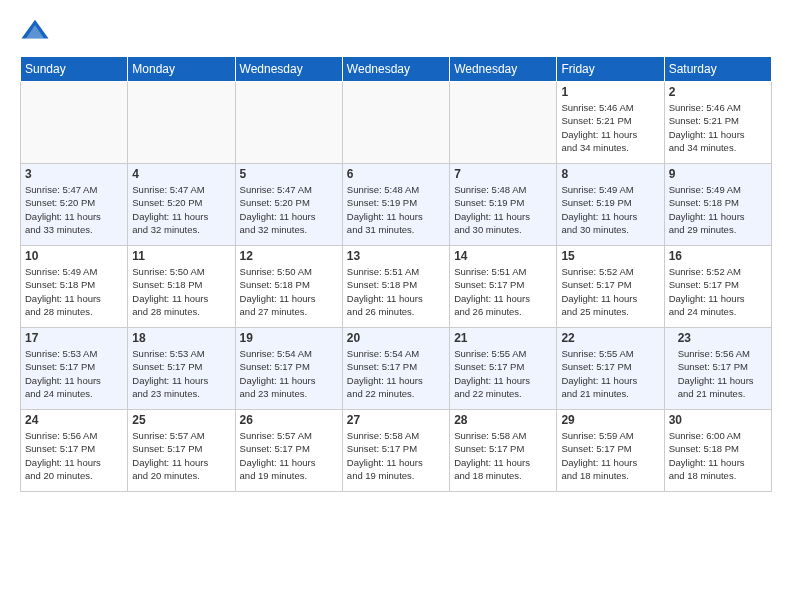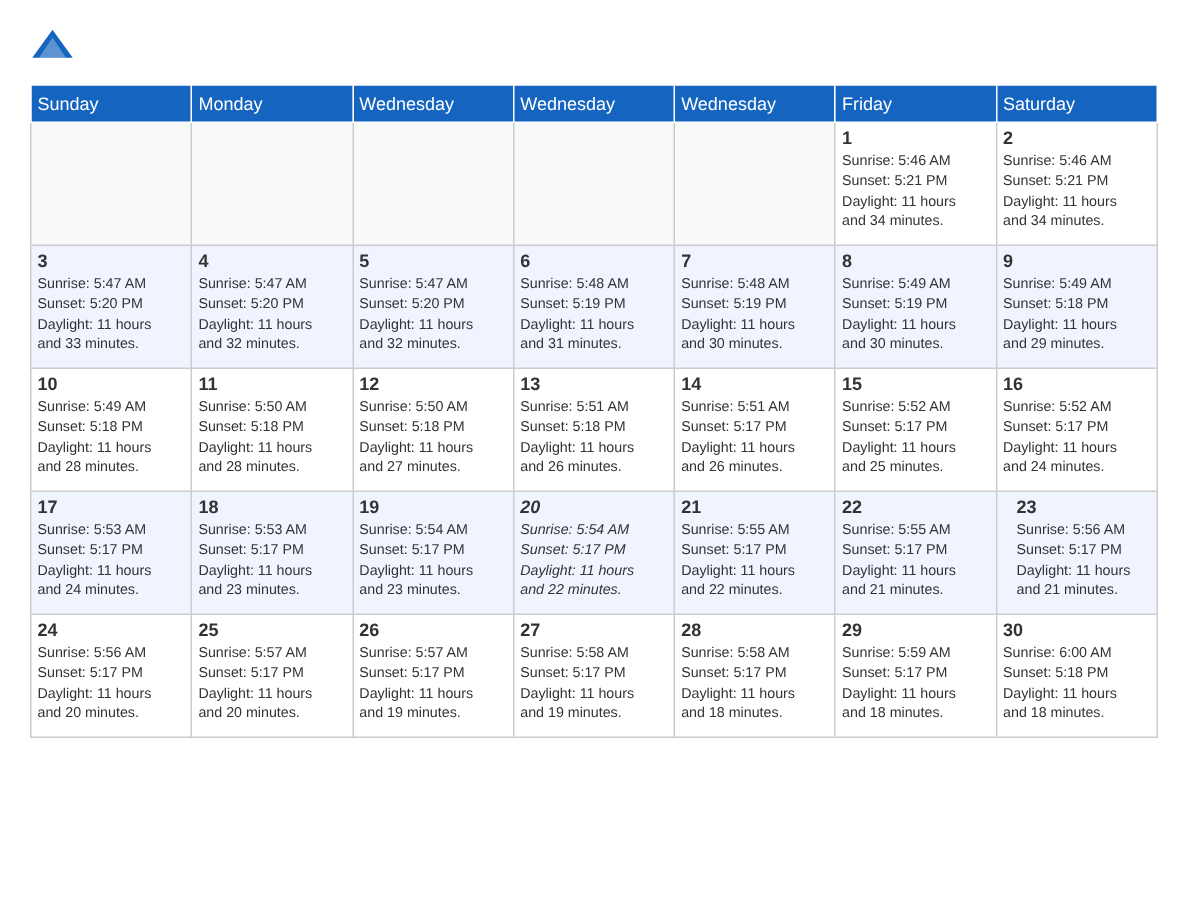--- a/index.html
+++ b/index.html
@@ -206,21 +206,21 @@
             <div class="day-info">Sunrise: 5:53 AM<br>Sunset: 5:17 PM<br>Daylight: 11 hours<br>and 24 minutes.</div>
           </td>
           <td style="background: rgb(240, 244, 255);">
             <span class="day-num">18</span>
             <div class="day-info">Sunrise: 5:53 AM<br>Sunset: 5:17 PM<br>Daylight: 11 hours<br>and 23 minutes.</div>
           </td>
           <td style="background: rgb(240, 244, 255);">
             <span class="day-num">19</span>
             <div class="day-info">Sunrise: 5:54 AM<br>Sunset: 5:17 PM<br>Daylight: 11 hours<br>and 23 minutes.</div>
           </td>
-          <td style="background: rgb(240, 244, 255); font-style: italic;">
+          <td style="background: rgb(240, 244, 255);">
             <span class="day-num">20</span>
             <div class="day-info">Sunrise: 5:54 AM<br>Sunset: 5:17 PM<br>Daylight: 11 hours<br>and 22 minutes.</div>
           </td>
           <td style="background: rgb(240, 244, 255);">
             <span class="day-num">21</span>
             <div class="day-info">Sunrise: 5:55 AM<br>Sunset: 5:17 PM<br>Daylight: 11 hours<br>and 22 minutes.</div>
           </td>
           <td style="background: rgb(240, 244, 255);">
             <span class="day-num">22</span>
             <div class="day-info">Sunrise: 5:55 AM<br>Sunset: 5:17 PM<br>Daylight: 11 hours<br>and 21 minutes.</div>

